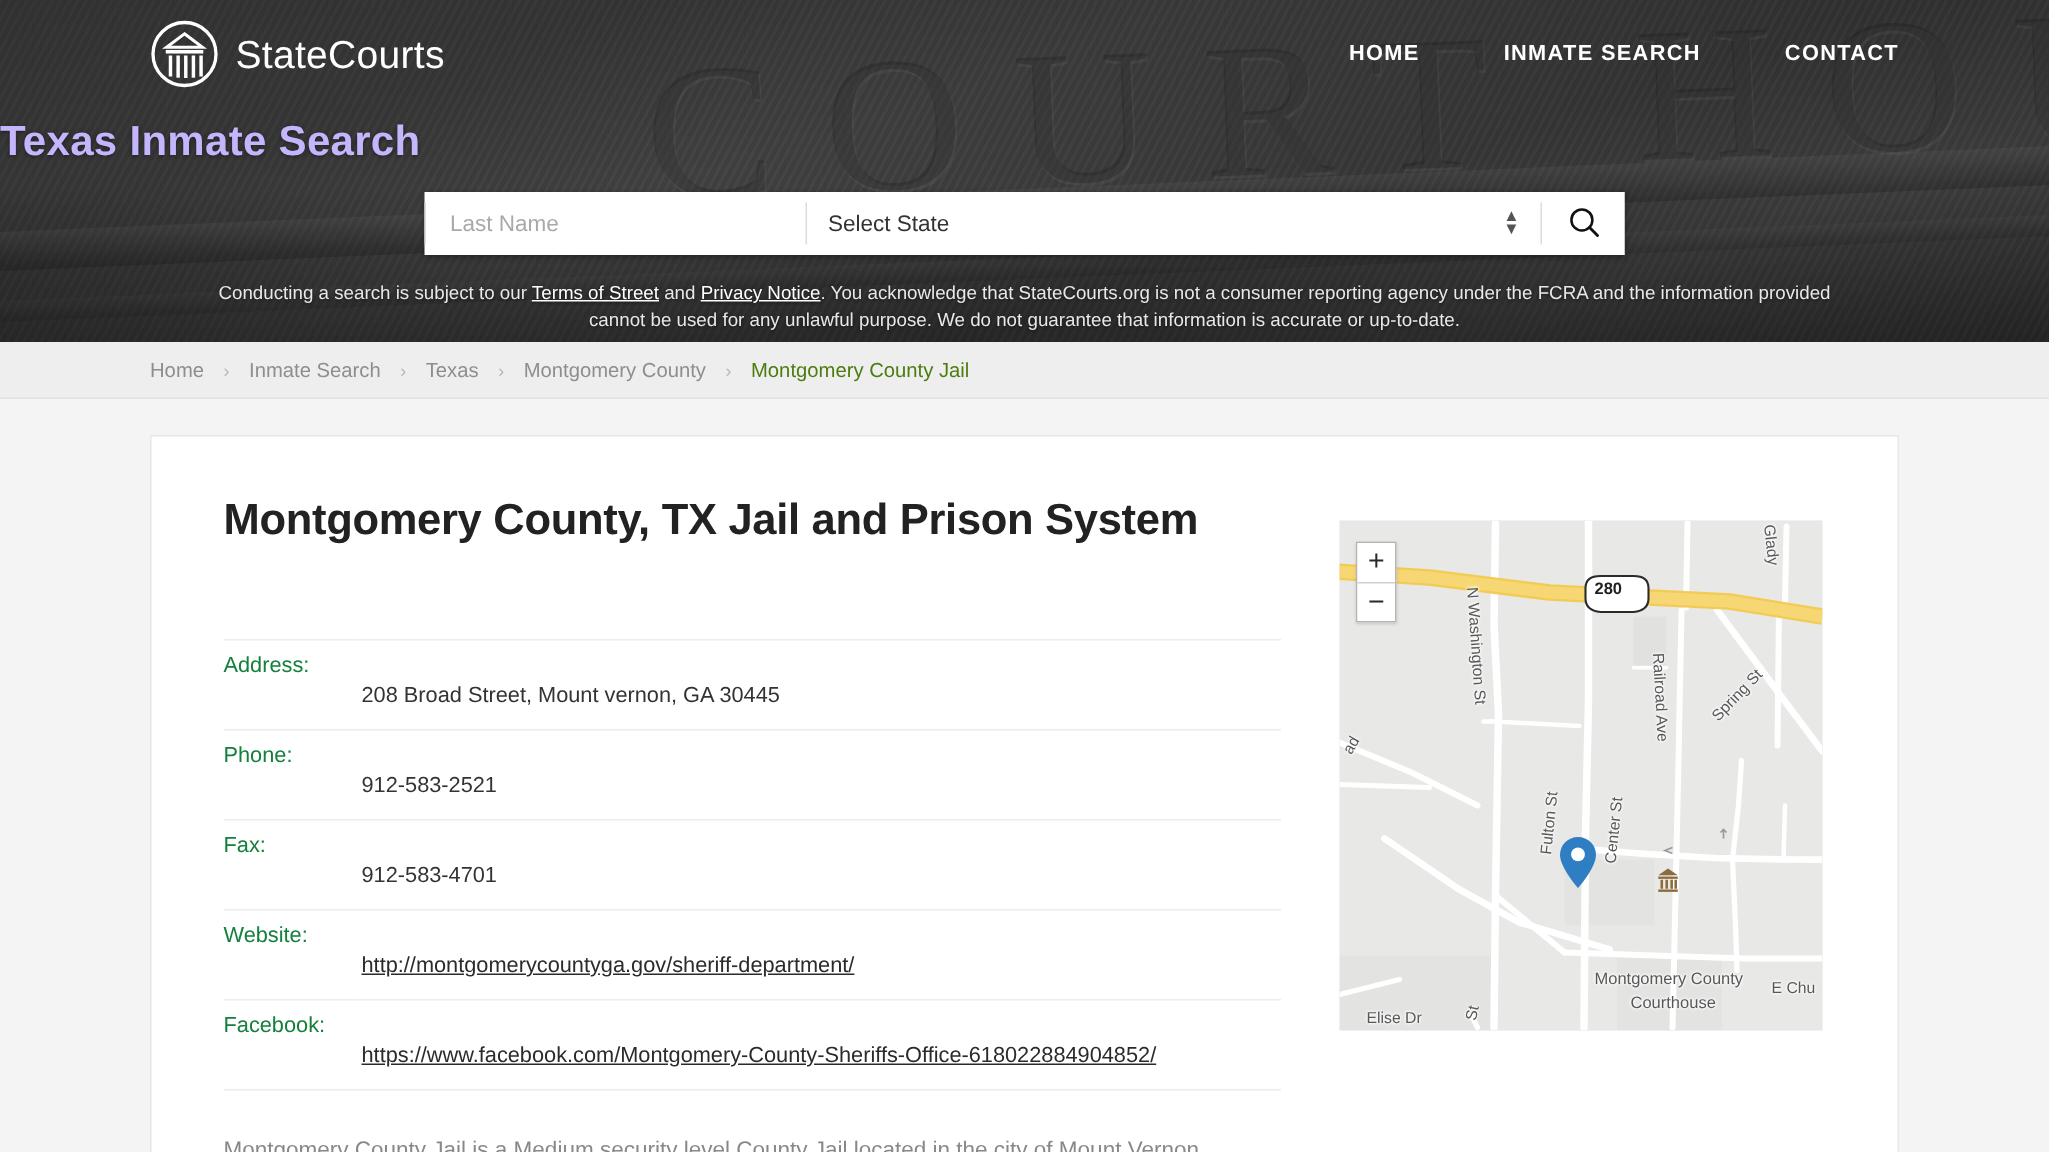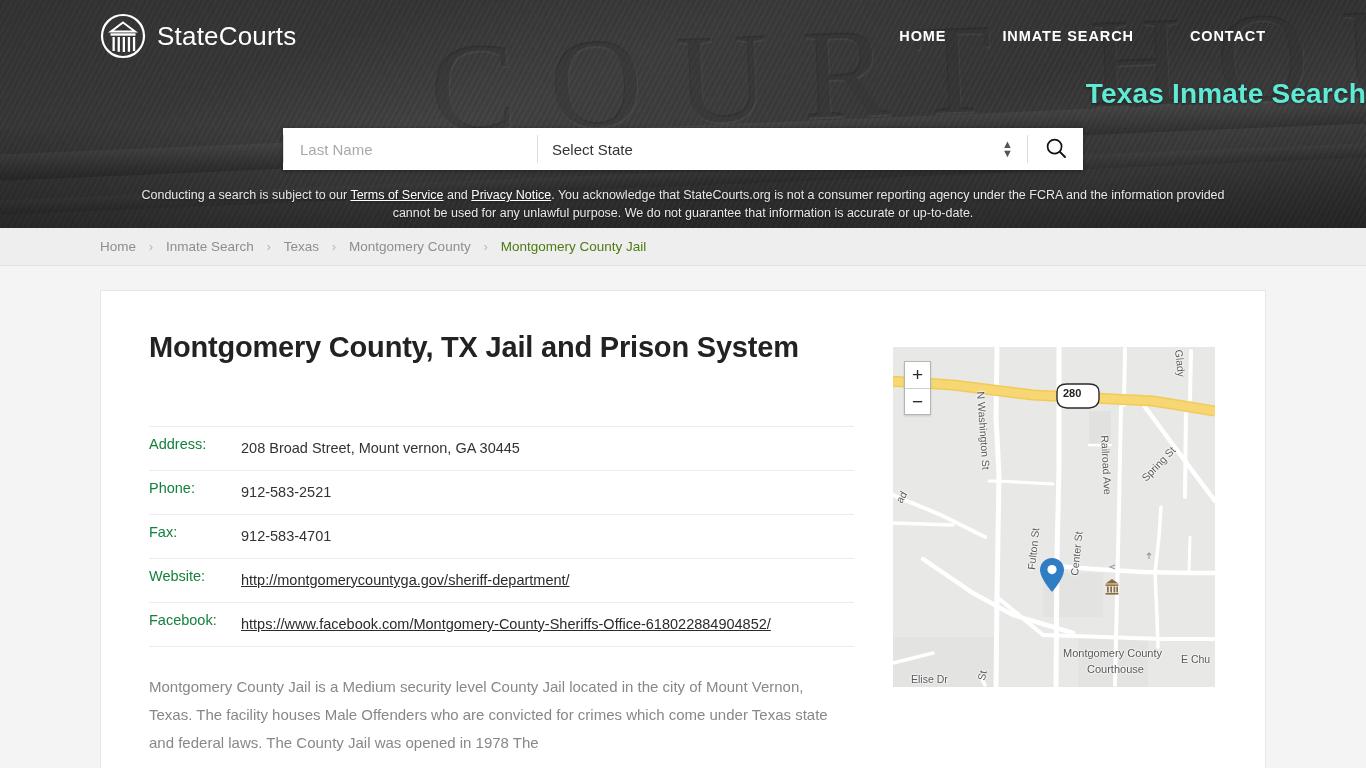--- a/index.html
+++ b/index.html
@@ -68,22 +68,22 @@
     letter-spacing:0.2px;
   }
   .mainnav { margin-left:auto; display:flex; align-items:center; gap:56px; }
   .mainnav a {
     color:#ffffff; text-decoration:none;
     font-size:14.5px; font-weight:bold; letter-spacing:0.9px;
   }
 
   
   .hero-title {
-    text-align:right;
-    color:#5eead4;
+    text-align:left;
+    color:#c4b5fd;
     font-size:28px;
     font-weight:bold;
     margin:6px 0 18px;
     letter-spacing:0.2px;
     text-shadow:0 1px 3px rgba(0,0,0,0.45);
   }
 
   
   .searchbar {
     width:800px; margin:0 auto;
@@ -167,21 +167,21 @@
   table.info { border-collapse:collapse; width:705px; }
   table.info tr { border-bottom:1px solid #ececec; }
   table.info tr:first-child { border-top:1px solid #ececec; }
   table.info th {
     text-align:left; font-weight:normal;
     color:#15803d; font-size:14.5px;
     padding:9px 0; width:90px; vertical-align:top;
     white-space:nowrap;
   }
   table.info td {
-    color:#333; font-size:14.5px; padding:9px 0 9px 2px;
+    color:#333; font-size:14.5px; padding:25px 0 9px 2px;
     vertical-align:top; line-height:25px;
   }
   table.info td a { color:#2b2b2b; text-decoration:underline; }
 
   p.body-copy {
     margin:26px 0 0;
     color:#888888;
     font-size:15px;
     line-height:28px;
     width:700px;
@@ -273,21 +273,21 @@
       <button class="search-btn" type="submit">
         <span>
           <svg width="22" height="22" viewBox="0 0 22 22" aria-hidden="true">
             <circle cx="9.6" cy="9.6" r="7" fill="none" stroke="#111" stroke-width="1.7"></circle>
             <line x1="14.7" y1="14.7" x2="20" y2="20" stroke="#111" stroke-width="1.9" stroke-linecap="round"></line>
           </svg>
         </span>
       </button>
     </form>
 
-    <p class="disclaimer"><span>Conducting a search is subject to our </span><a href="#">Terms of Service</a><span> and </span><a href="#">Privacy Notice</a><span>. You acknowledge that StateCourts.org is not a consumer reporting agency under the FCRA and the information provided cannot be used for any unlawful purpose. We do not guarantee that information is accurate or up-to-date.</span></p>
+    <p class="disclaimer"><span>Conducting a search is subject to our </span><a href="#">Terms of Street</a><span> and </span><a href="#">Privacy Notice</a><span>. You acknowledge that StateCourts.org is not a consumer reporting agency under the FCRA and the information provided cannot be used for any unlawful purpose. We do not guarantee that information is accurate or up-to-date.</span></p>
   </div>
 </div>
 
 <div class="crumbbar">
   <nav class="crumbs">
     <a href="#">Home</a>
     <span class="sep">›</span>
     <a href="#">Inmate Search</a>
     <span class="sep">›</span>
     <a href="#">Texas</a>

